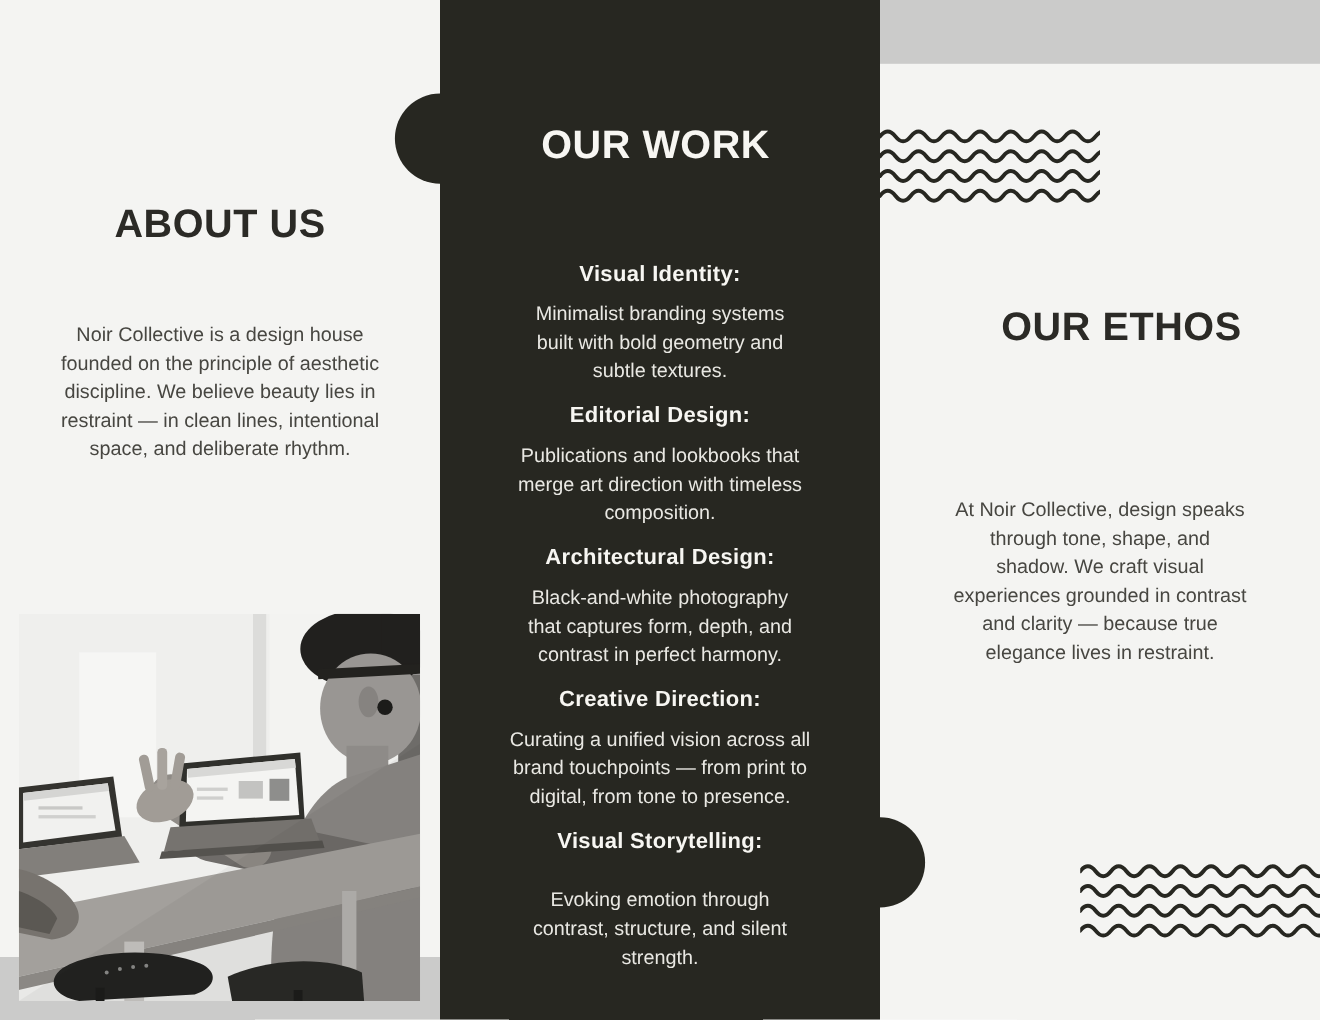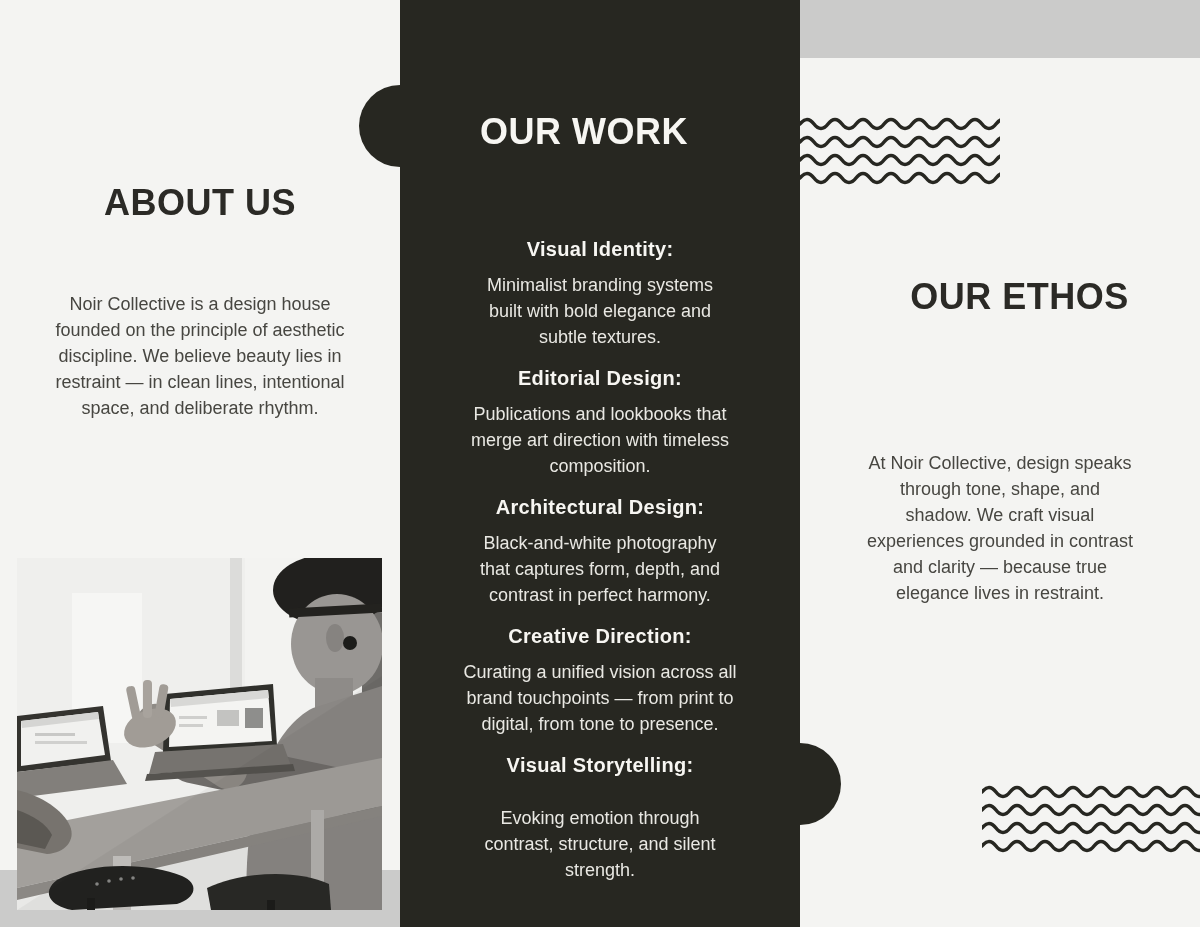--- a/index.html
+++ b/index.html
@@ -18,21 +18,21 @@
   .notch-top{left:359px;top:85px;}
   .notch-bottom{left:759px;top:743px;}
   .gray-bar-top{position:absolute;left:800px;top:0;width:400px;height:58px;background:var(--gray);}
   .gray-strip-bottom{position:absolute;left:0;top:870px;width:400px;height:57px;background:var(--gray);}
 
   .title{
     position:absolute;font-size:36px;font-weight:700;letter-spacing:.5px;
     line-height:40px;color:var(--ink);text-align:center;margin:0;
   }
   .about-title{left:0;top:183px;width:400px;}
-  .work-title{left:384px;top:112px;width:400px;color:var(--ink-light);}
+  .work-title{left:396px;top:112px;width:400px;color:var(--ink-light);}
   .ethos-title{left:800px;top:277px;width:439px;}
 
   .body-text{
     position:absolute;font-size:18px;line-height:26px;color:var(--body);
     text-align:center;margin:0;white-space:pre-line;
   }
   .about-body{left:35px;top:291px;width:330px;}
   .ethos-body{left:830px;top:450px;width:340px;}
 
   .work-list{position:absolute;left:420px;top:195px;width:360px;text-align:center;margin-top:40px;}
@@ -138,21 +138,21 @@
 
       <polygon points="0,352 365,118 365,352" fill="#000000" opacity="0.04"></polygon>
     </svg>
   </figure>
 
   <h1 class="title work-title">OUR WORK</h1>
   <div class="work-list">
     <div class="work-item">
       <h3>Visual Identity:</h3>
       <p>Minimalist branding systems
-built with bold elegance and
+built with bold geometry and
 subtle textures.</p>
     </div>
     <div class="work-item">
       <h3>Editorial Design:</h3>
       <p>Publications and lookbooks that
 merge art direction with timeless
 composition.</p>
     </div>
     <div class="work-item">
       <h3>Architectural Design:</h3>

